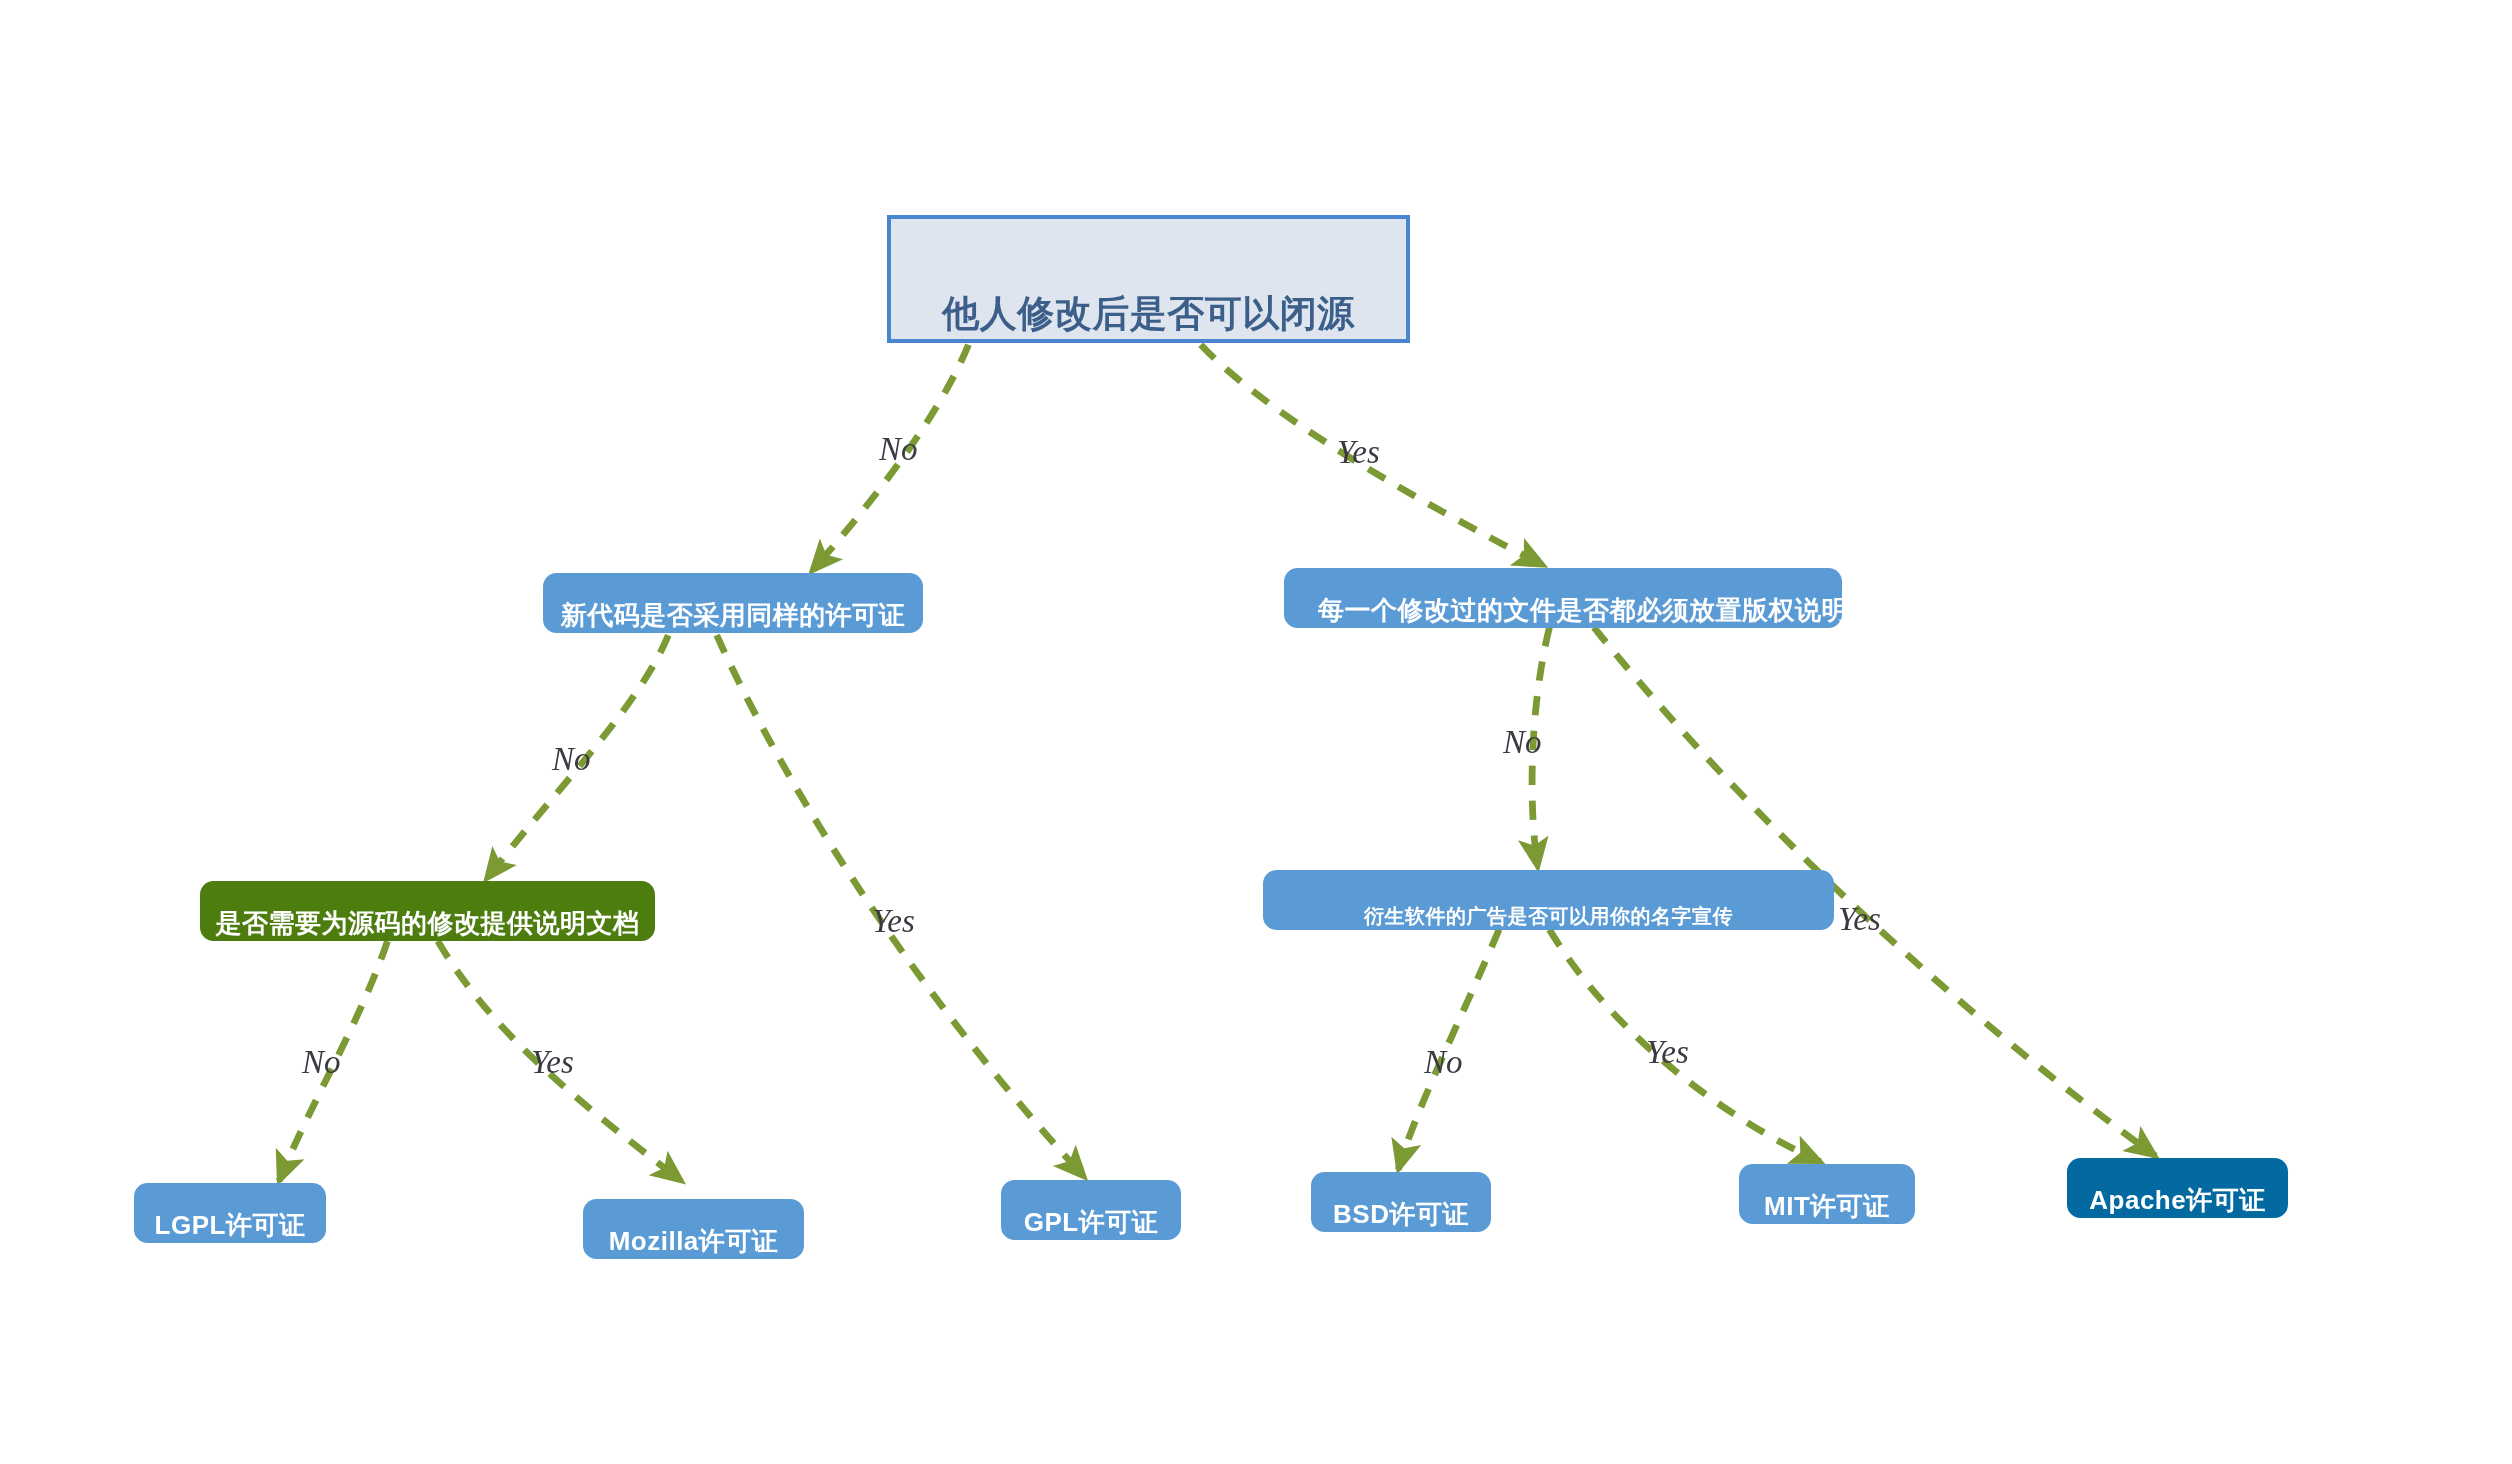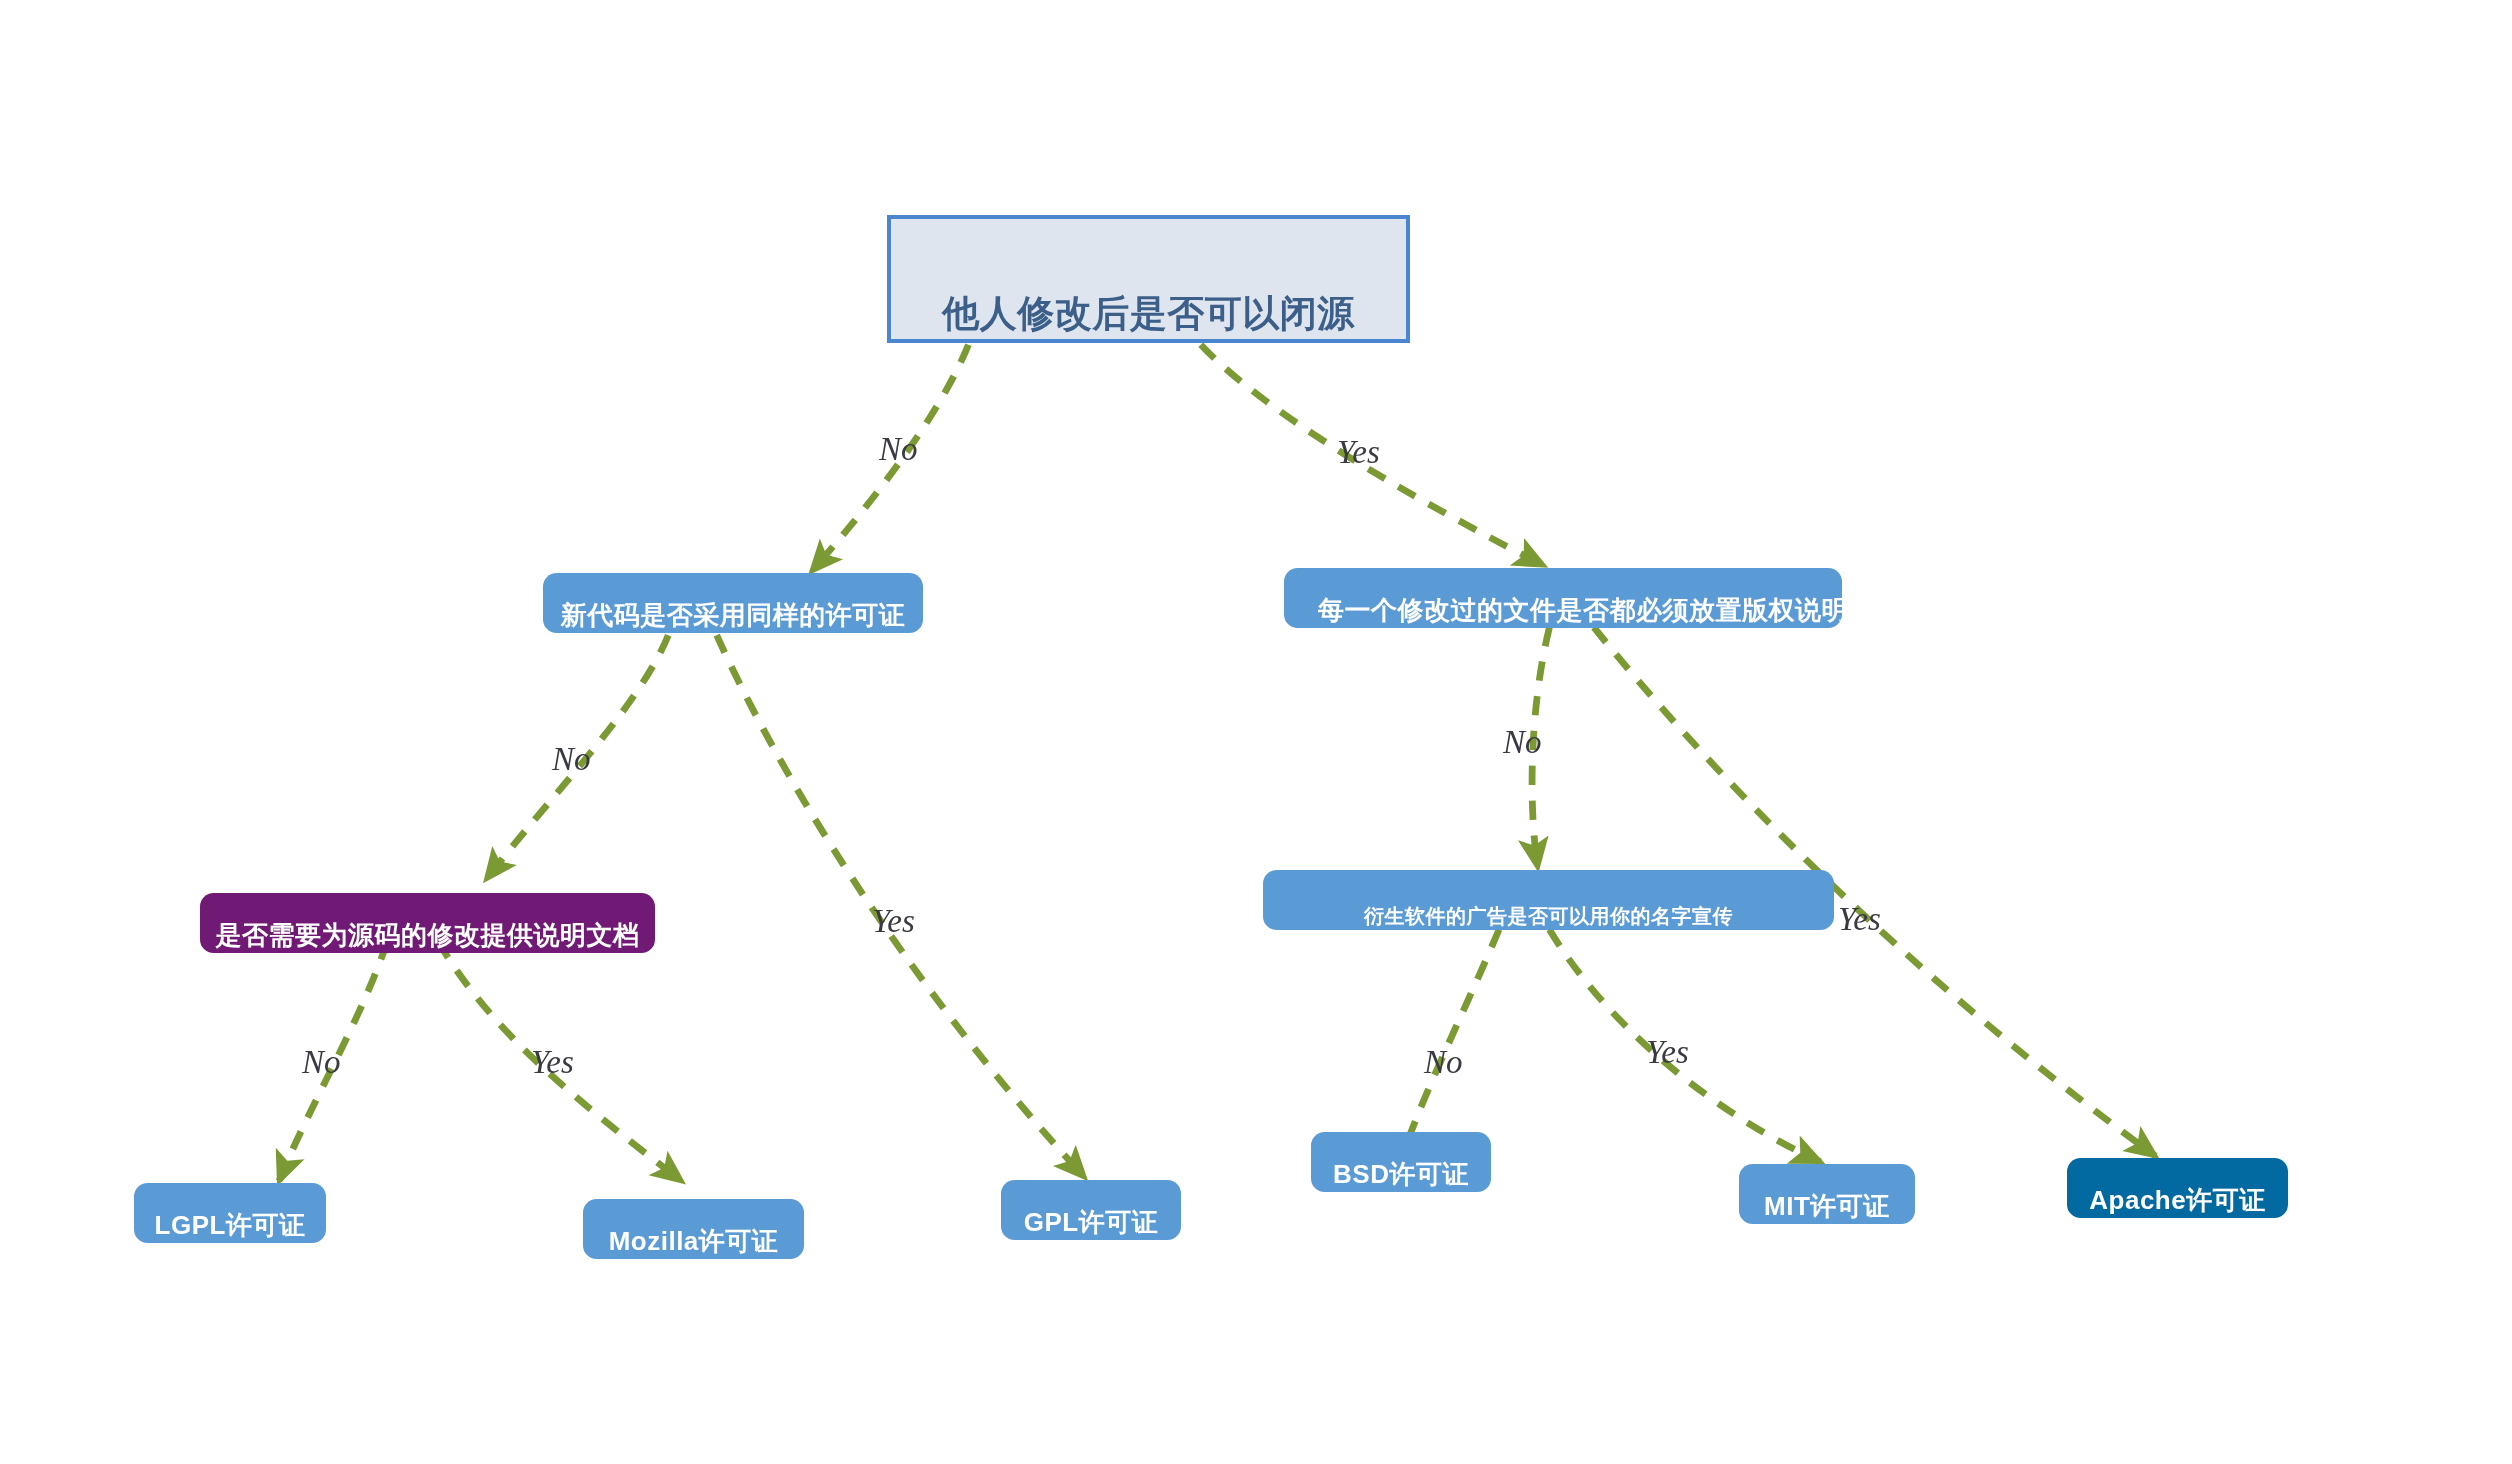--- a/index.html
+++ b/index.html
@@ -77,36 +77,36 @@
     </svg>
 <div class="node node-root" style="left: 887px; top: 215px; width: 523px; height: 128px; font-size: 37px; background: rgb(222, 229, 239); border-color: rgb(74, 134, 208); color: rgb(60, 95, 138);">
       <span>他人修改后是否可以闭源</span>
     </div>
     <div class="node" style="left: 523px; top: 573px; width: 380px; height: 60px; font-size: 26px; background: rgb(91, 155, 213); color: rgb(255, 255, 255); margin-left: 20px;">
       <span>新代码是否采用同样的许可证</span>
     </div>
     <div class="node" style="left: 1284px; top: 568px; width: 558px; height: 60px; font-size: 26px; background: rgb(91, 155, 213); color: rgb(255, 255, 255); padding-left: 40px;">
       <span>每一个修改过的文件是否都必须放置版权说明</span>
     </div>
-    <div class="node" style="left: 200px; top: 881px; width: 455px; height: 60px; font-size: 26px; background: #701a75; color: rgb(255, 255, 255); margin-top: 12px;">
+    <div class="node" style="left: 200px; top: 881px; width: 455px; height: 60px; font-size: 26px; background: #4d7c0f; color: rgb(255, 255, 255);">
       <span>是否需要为源码的修改提供说明文档</span>
     </div>
     <div class="node" style="left: 1263px; top: 870px; width: 571px; height: 60px; font-size: 20px; background: rgb(91, 155, 213); color: rgb(255, 255, 255);">
       <span>衍生软件的广告是否可以用你的名字宣传</span>
     </div>
     <div class="node" style="left: 134px; top: 1183px; width: 192px; height: 60px; font-size: 26px; background: rgb(91, 155, 213); color: rgb(255, 255, 255);">
       <span>LGPL许可证</span>
     </div>
     <div class="node" style="left: 583px; top: 1183px; width: 221px; height: 60px; font-size: 26px; background: rgb(91, 155, 213); color: rgb(255, 255, 255); margin-top: 16px;">
       <span>Mozilla许可证</span>
     </div>
     <div class="node" style="left: 1001px; top: 1180px; width: 180px; height: 60px; font-size: 26px; background: rgb(91, 155, 213); color: rgb(255, 255, 255);">
       <span>GPL许可证</span>
     </div>
-    <div class="node" style="left: 1311px; top: 1132px; width: 180px; height: 60px; font-size: 26px; background: rgb(91, 155, 213); color: rgb(255, 255, 255);">
+    <div class="node" style="left: 1311px; top: 1172px; width: 180px; height: 60px; font-size: 26px; background: rgb(91, 155, 213); color: rgb(255, 255, 255);">
       <span>BSD许可证</span>
     </div>
     <div class="node" style="left: 1739px; top: 1164px; width: 176px; height: 60px; font-size: 26px; background: rgb(91, 155, 213); color: rgb(255, 255, 255);">
       <span>MIT许可证</span>
     </div>
     <div class="node" style="left: 2067px; top: 1158px; width: 221px; height: 60px; font-size: 26px; background: #0369a1; color: rgb(255, 255, 255);">
       <span>Apache许可证</span>
     </div>
     <div class="edge-label" style="left: 879px; top: 431px; color: rgb(58, 58, 66);">No</div>
     <div class="edge-label" style="left: 1337px; top: 434px; color: rgb(58, 58, 66);">Yes</div>

